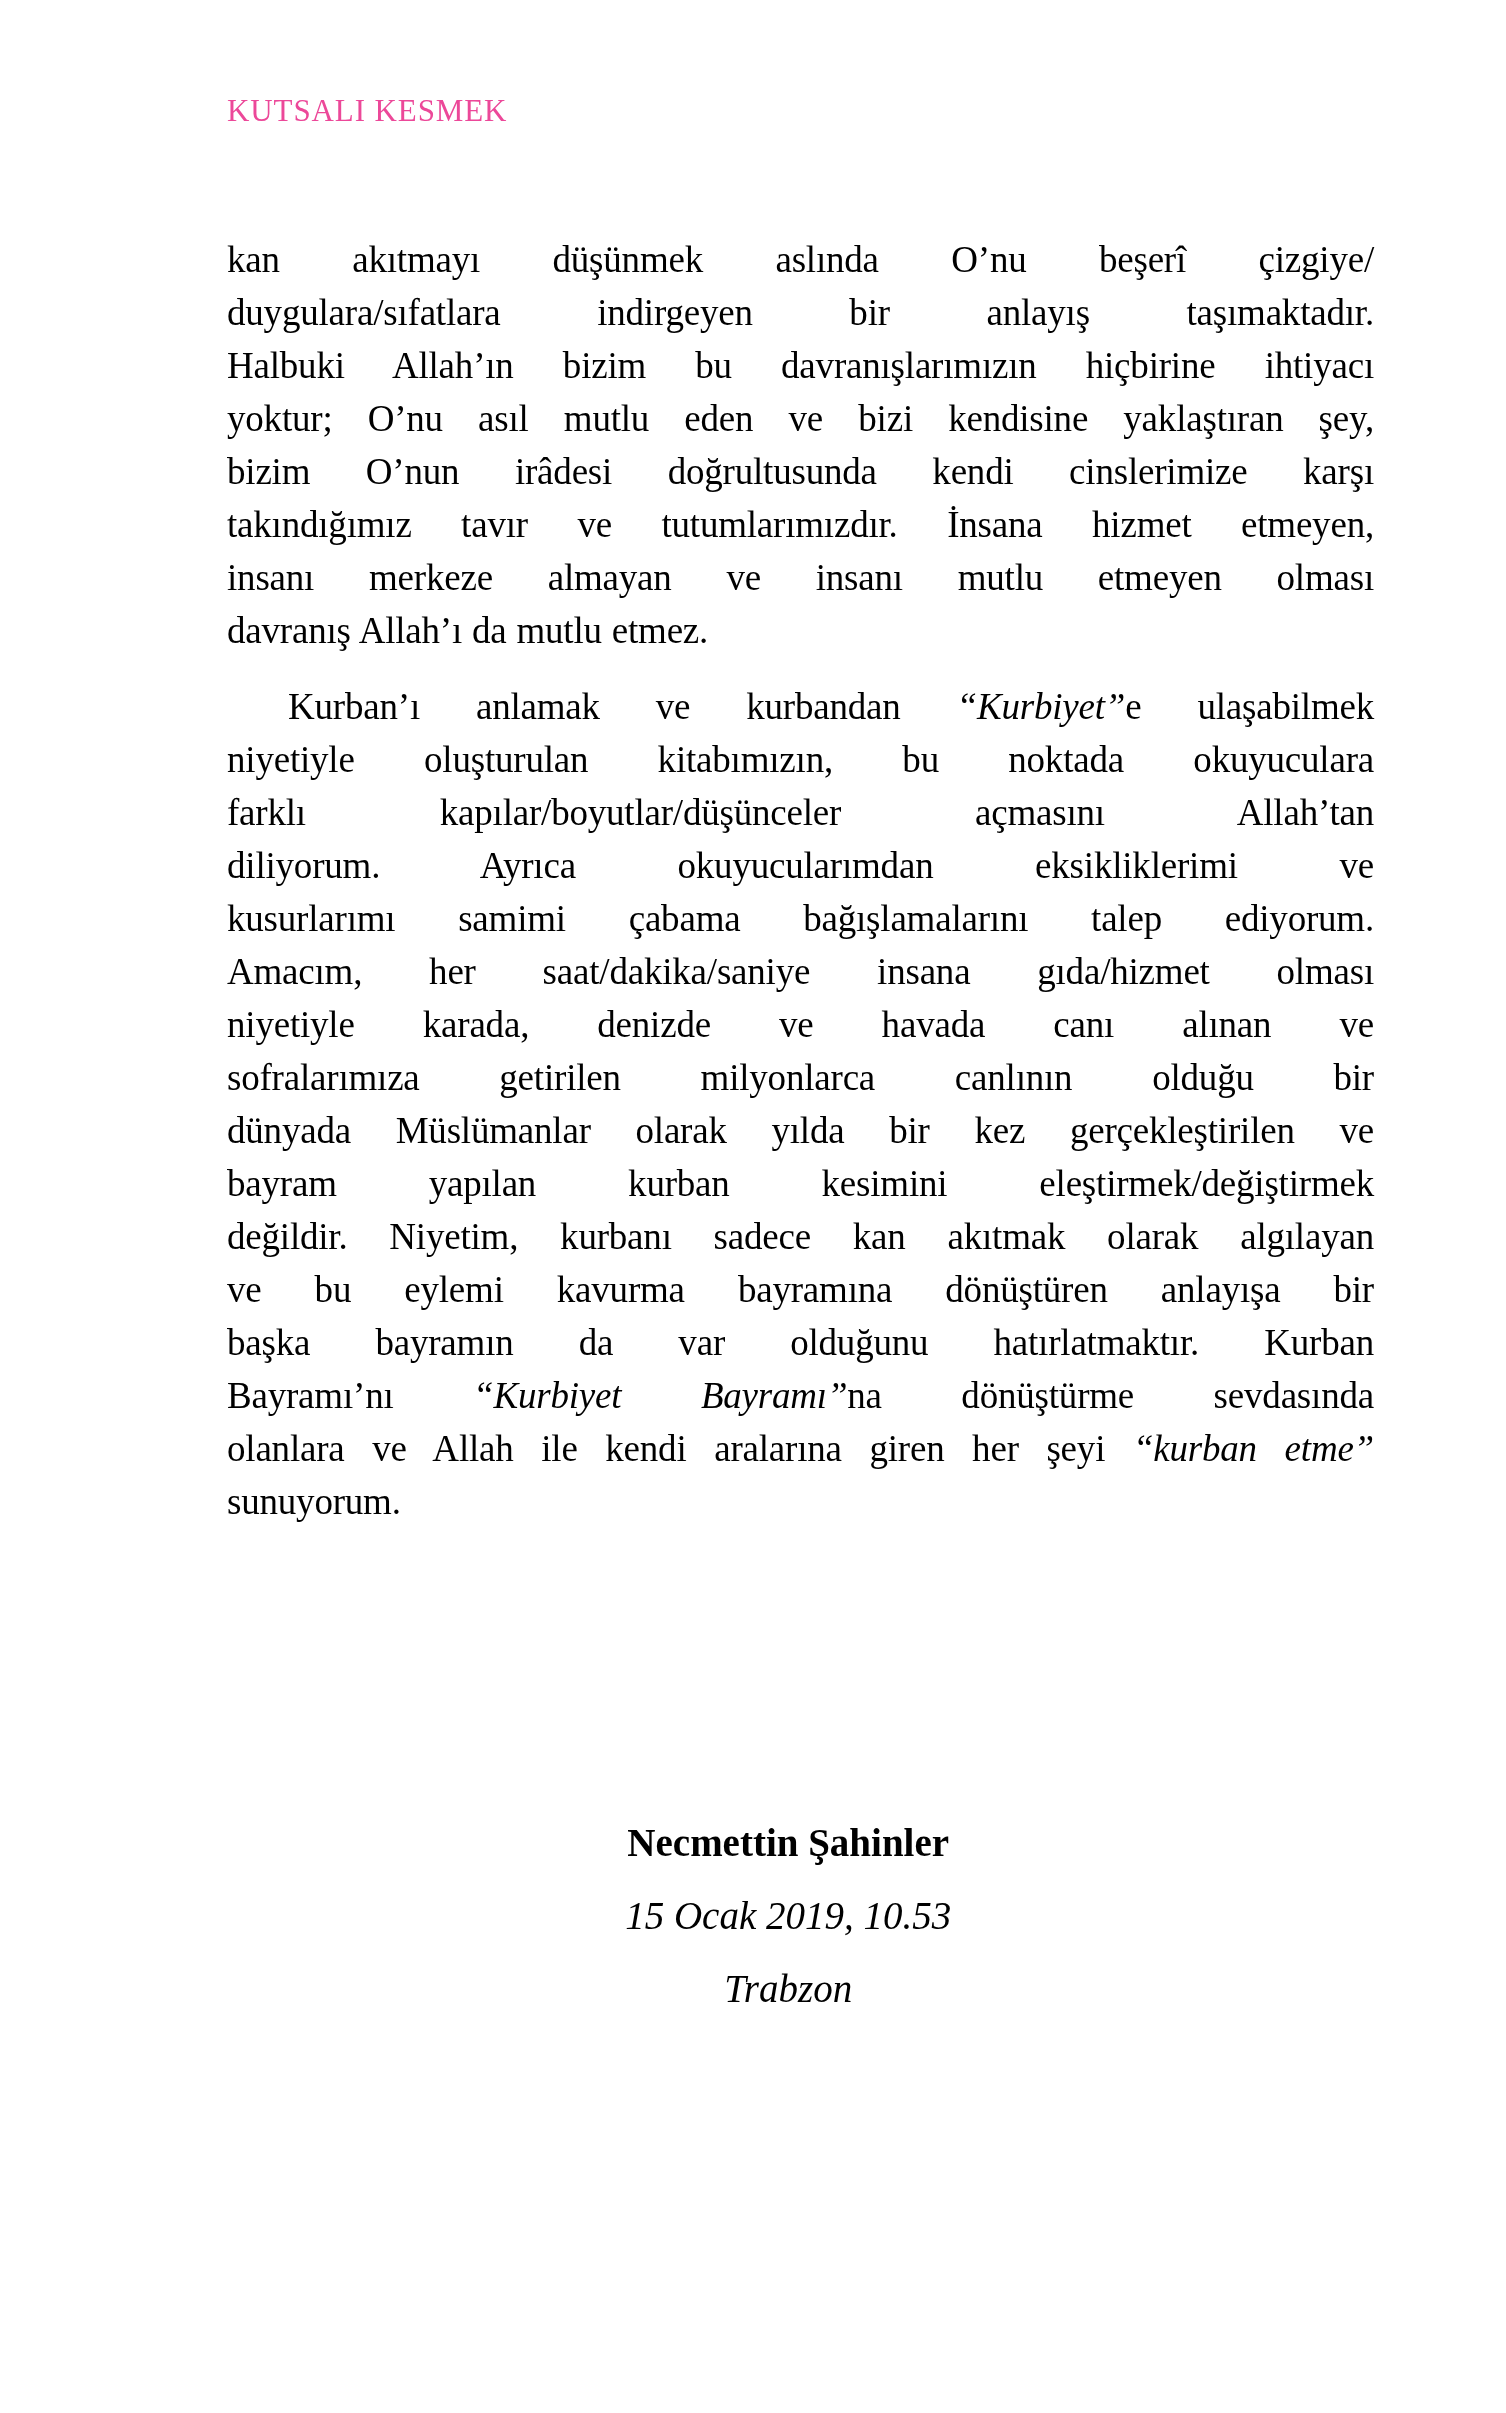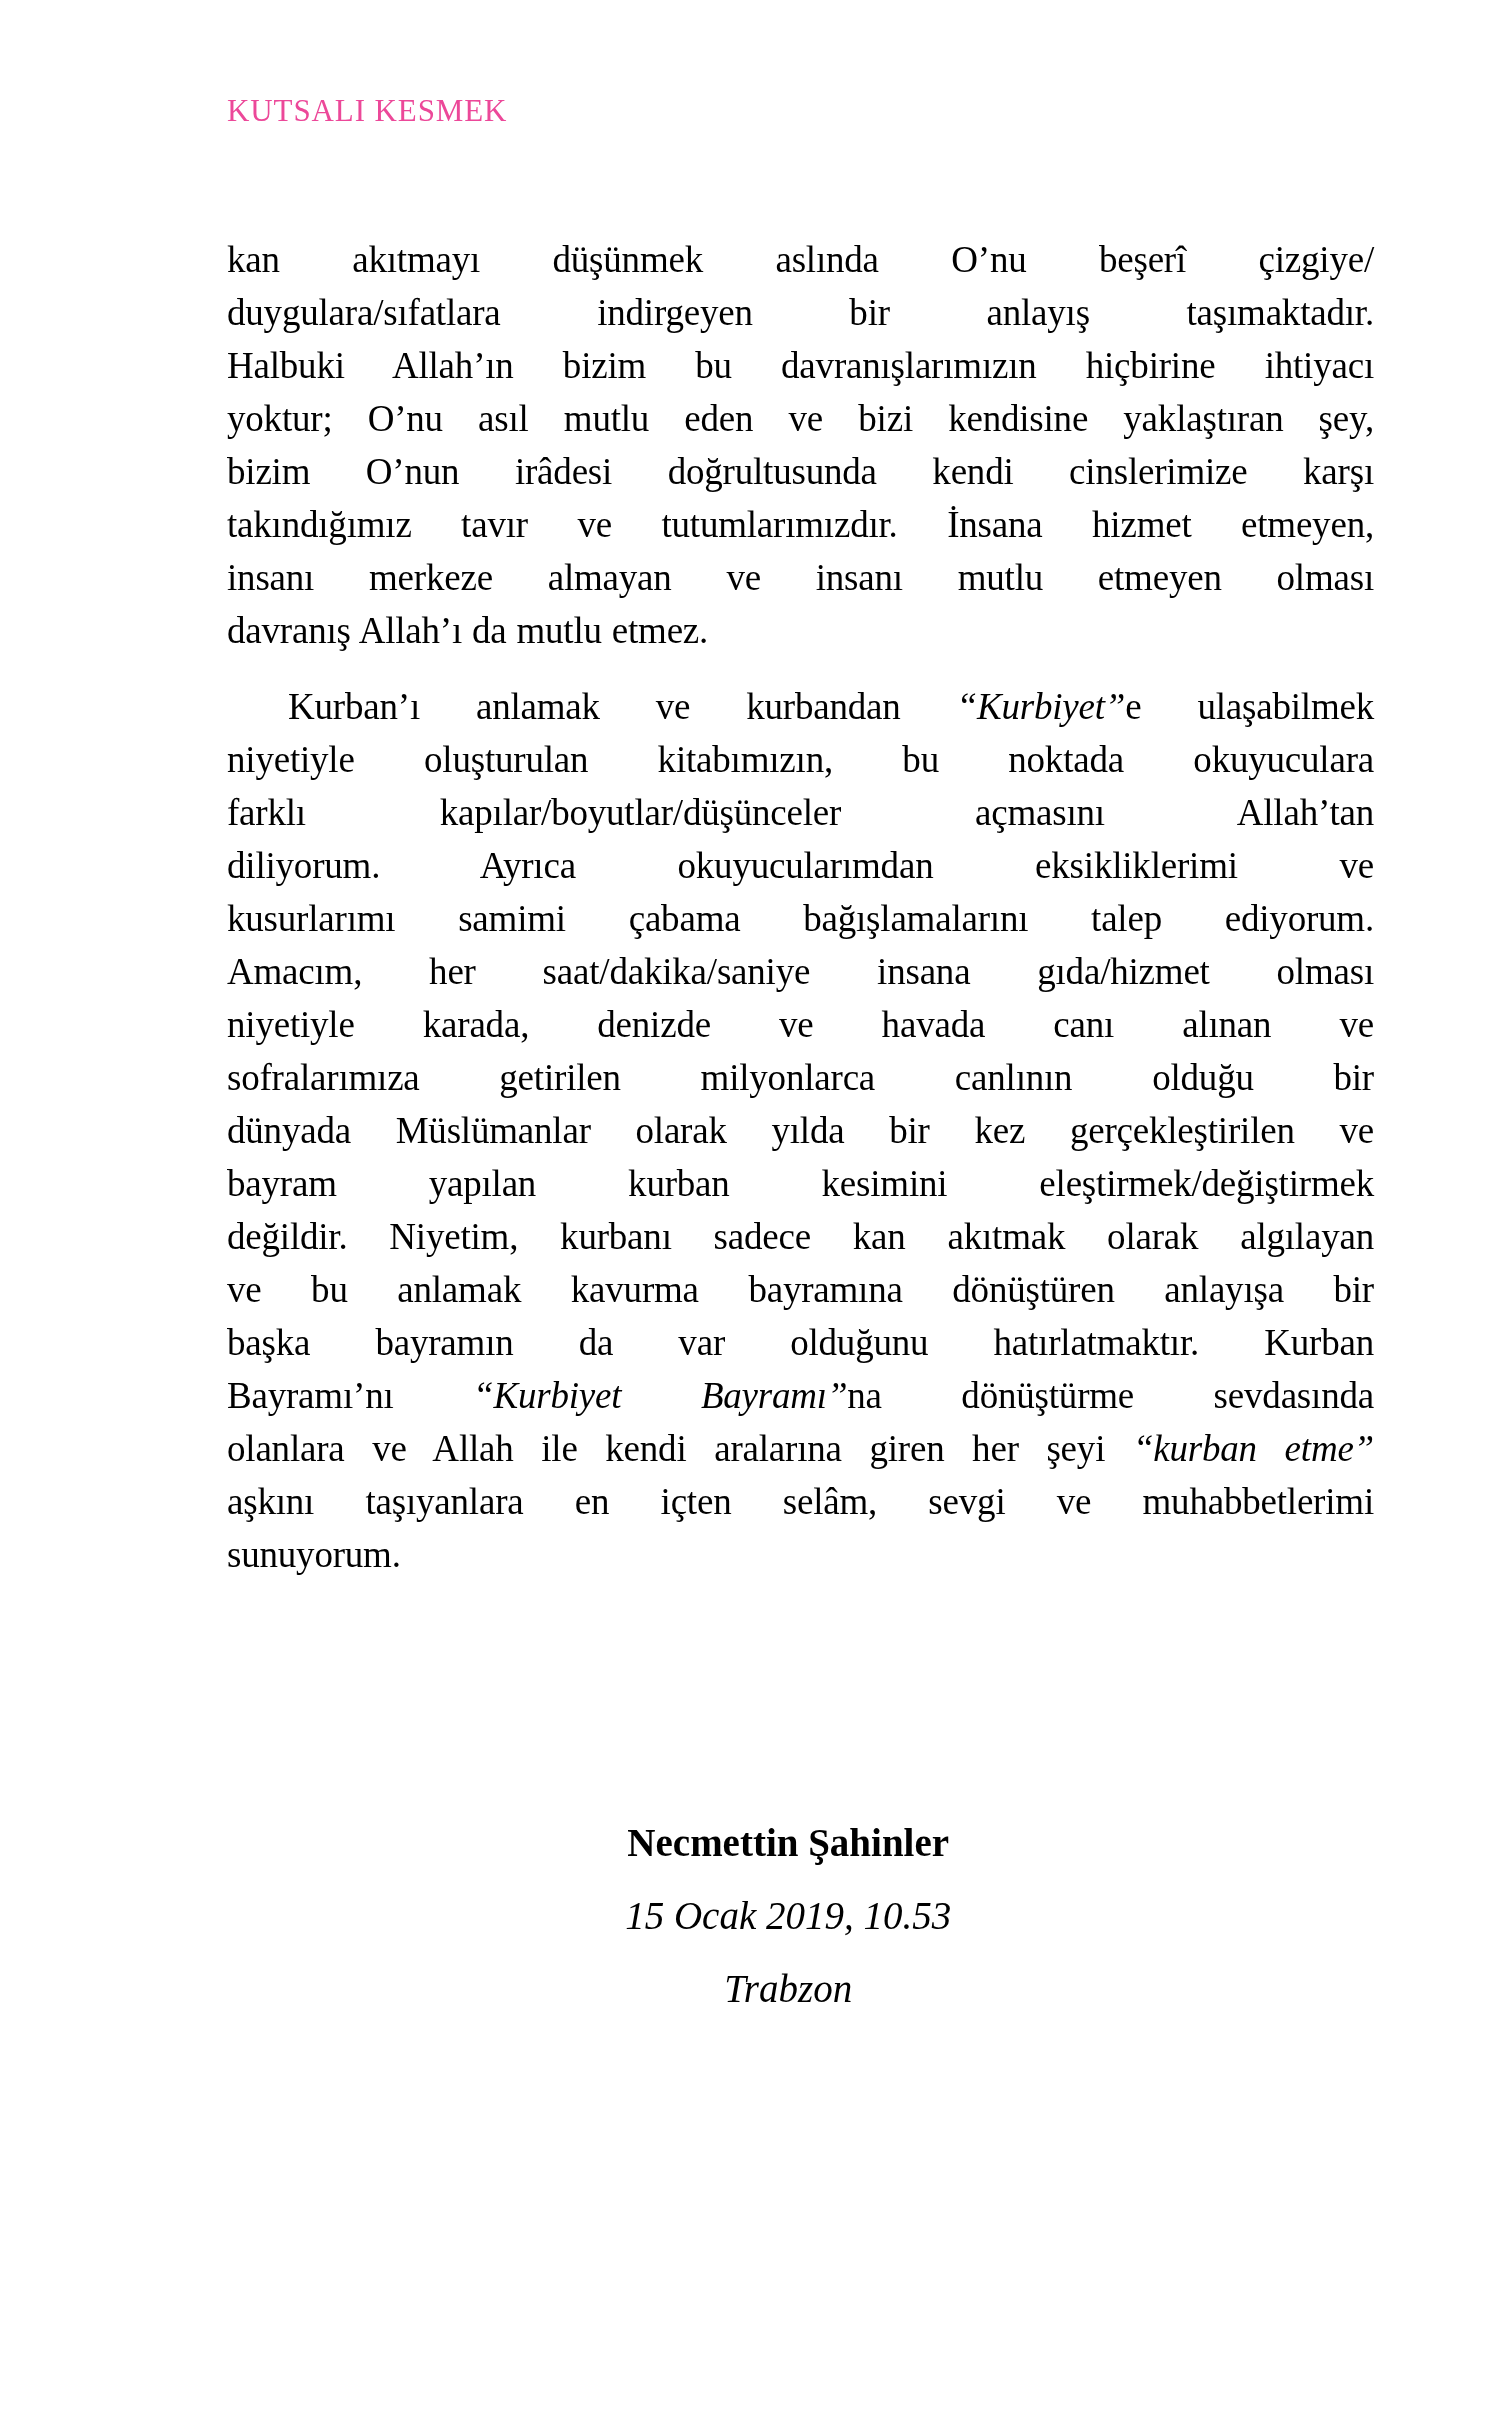--- a/index.html
+++ b/index.html
@@ -92,25 +92,24 @@
         <div class="line"><span>niyetiyle oluşturulan kitabımızın, bu noktada okuyuculara</span></div>
         <div class="line"><span>farklı kapılar/boyutlar/düşünceler açmasını Allah’tan</span></div>
         <div class="line"><span>diliyorum. Ayrıca okuyucularımdan eksikliklerimi ve</span></div>
         <div class="line"><span>kusurlarımı samimi çabama bağışlamalarını talep ediyorum.</span></div>
         <div class="line"><span>Amacım, her saat/dakika/saniye insana gıda/hizmet olması</span></div>
         <div class="line"><span>niyetiyle karada, denizde ve havada canı alınan ve</span></div>
         <div class="line"><span>sofralarımıza getirilen milyonlarca canlının olduğu bir</span></div>
         <div class="line"><span>dünyada Müslümanlar olarak yılda bir kez gerçekleştirilen ve</span></div>
         <div class="line"><span>bayram yapılan kurban kesimini eleştirmek/değiştirmek</span></div>
         <div class="line"><span>değildir. Niyetim, kurbanı sadece kan akıtmak olarak algılayan</span></div>
-        <div class="line"><span>ve bu anlamak kavurma bayramına dönüştüren anlayışa bir</span></div>
+        <div class="line"><span>ve bu eylemi kavurma bayramına dönüştüren anlayışa bir</span></div>
         <div class="line"><span>başka bayramın da var olduğunu hatırlatmaktır. Kurban</span></div>
         <div class="line"><span>Bayramı’nı </span><em>“Kurbiyet Bayramı”</em><span>na dönüştürme sevdasında</span></div>
         <div class="line"><span>olanlara ve Allah ile kendi aralarına giren her şeyi </span><em>“kurban etme”</em></div>
-        <div class="line"><span>aşkını taşıyanlara en içten selâm, sevgi ve muhabbetlerimi</span></div>
         <div class="line last"><span>sunuyorum.</span></div>
       </div>
     </div>
 
   <div class="signature">
     <div class="sig-name">Necmettin Şahinler</div>
     <div class="sig-date">15 Ocak 2019, 10.53</div>
     <div class="sig-place">Trabzon</div>
   </div>
 

